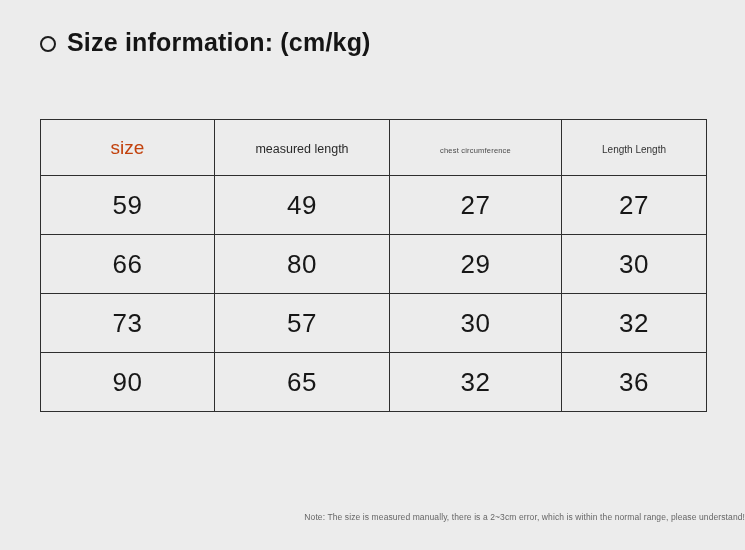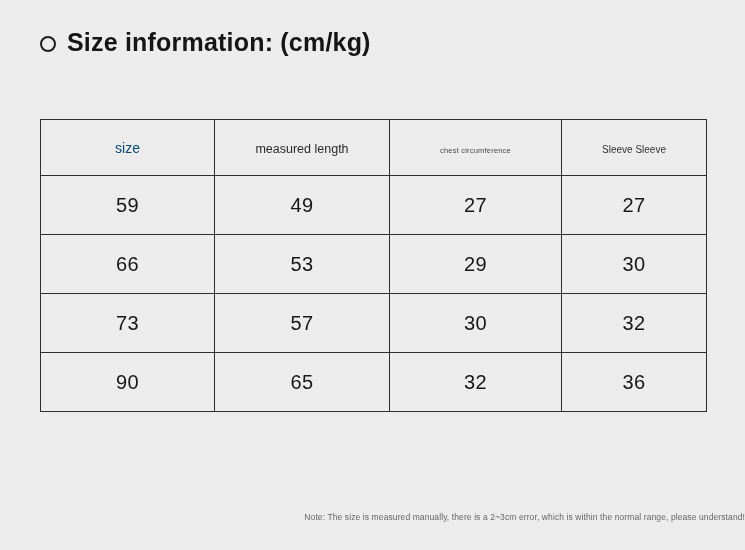--- a/index.html
+++ b/index.html
@@ -64,42 +64,42 @@
     vertical-align: middle;
     padding: 0;
   }
   .head-row td {
     height: 55px;
   }
   .body-row td {
     height: 58px;
   }
   .h-size {
-    font-size: 14px;
+    font-size: 19px;
     font-weight: 400;
-    color: #0c4a6e;
+    color: #c2410c;
   }
   .h-len {
     font-size: 12.5px;
     font-weight: 400;
     color: #2a2a2a;
   }
   .h-chest {
     font-size: 7.5px;
     font-weight: 400;
     color: #4a4a4a;
     letter-spacing: 0.2px;
   }
   .h-sleeve {
     font-size: 10px;
     font-weight: 400;
     color: #333;
   }
   .cell-val {
-    font-size: 20px;
+    font-size: 26px;
     font-weight: 400;
     color: #171717;
     letter-spacing: 0.5px;
   }
   .note {
     position: absolute;
     left: 0;
     right: 0;
     top: 512px;
     text-align: right;
@@ -129,33 +129,33 @@
         <col class="c0">
           <col class="c1">
           <col class="c2">
           <col class="c3">
       </colgroup>
       <tbody>
         <tr class="head-row">
           <td><span class="h-size">size</span></td>
           <td><span class="h-len">measured length</span></td>
           <td><span class="h-chest">chest circumference</span></td>
-          <td><span class="h-sleeve">Sleeve Sleeve</span></td>
+          <td><span class="h-sleeve">Length Length</span></td>
         </tr>
 
         <tr class="body-row">
           <td><span class="cell-val">59</span></td>
           <td><span class="cell-val">49</span></td>
           <td><span class="cell-val">27</span></td>
           <td><span class="cell-val">27</span></td>
         </tr>
 
         <tr class="body-row">
           <td><span class="cell-val">66</span></td>
-          <td><span class="cell-val">53</span></td>
+          <td><span class="cell-val">80</span></td>
           <td><span class="cell-val">29</span></td>
           <td><span class="cell-val">30</span></td>
         </tr>
 
         <tr class="body-row">
           <td><span class="cell-val">73</span></td>
           <td><span class="cell-val">57</span></td>
           <td><span class="cell-val">30</span></td>
           <td><span class="cell-val">32</span></td>
         </tr>

